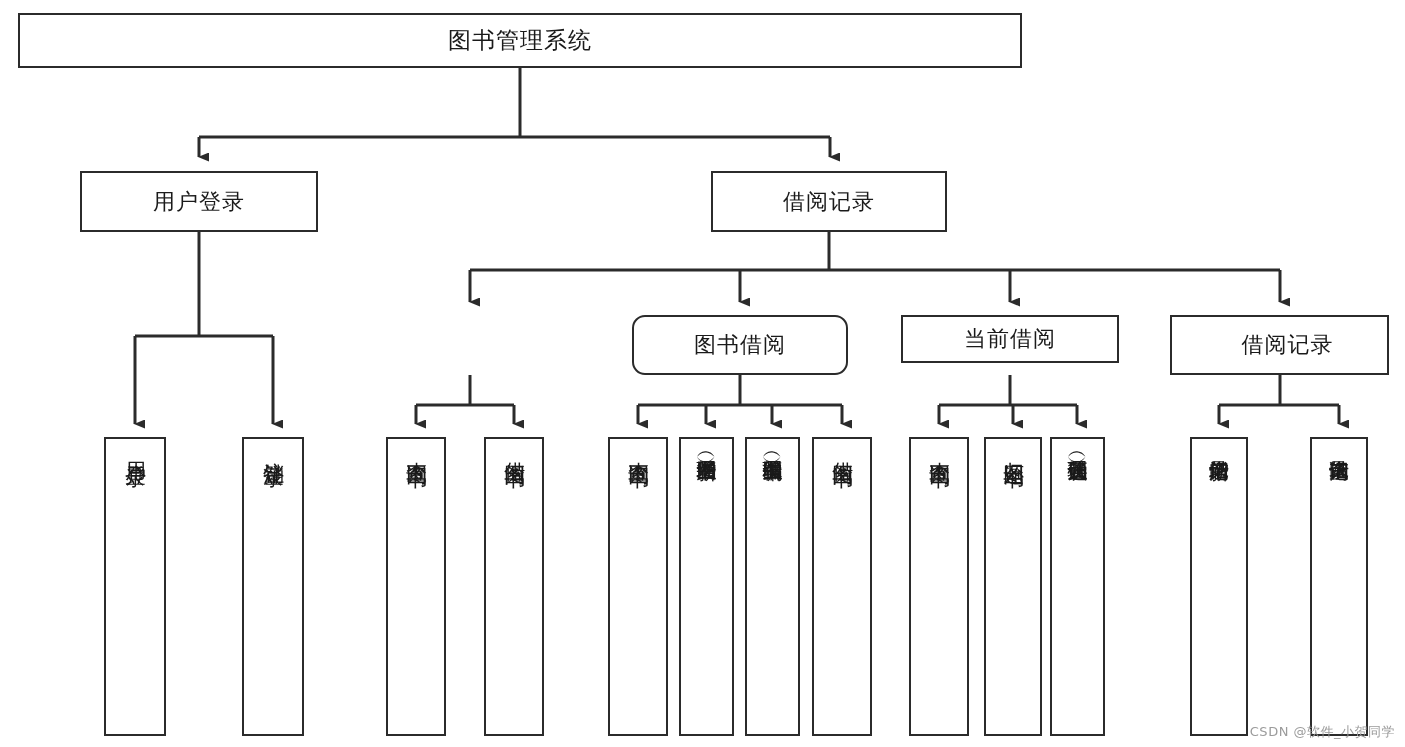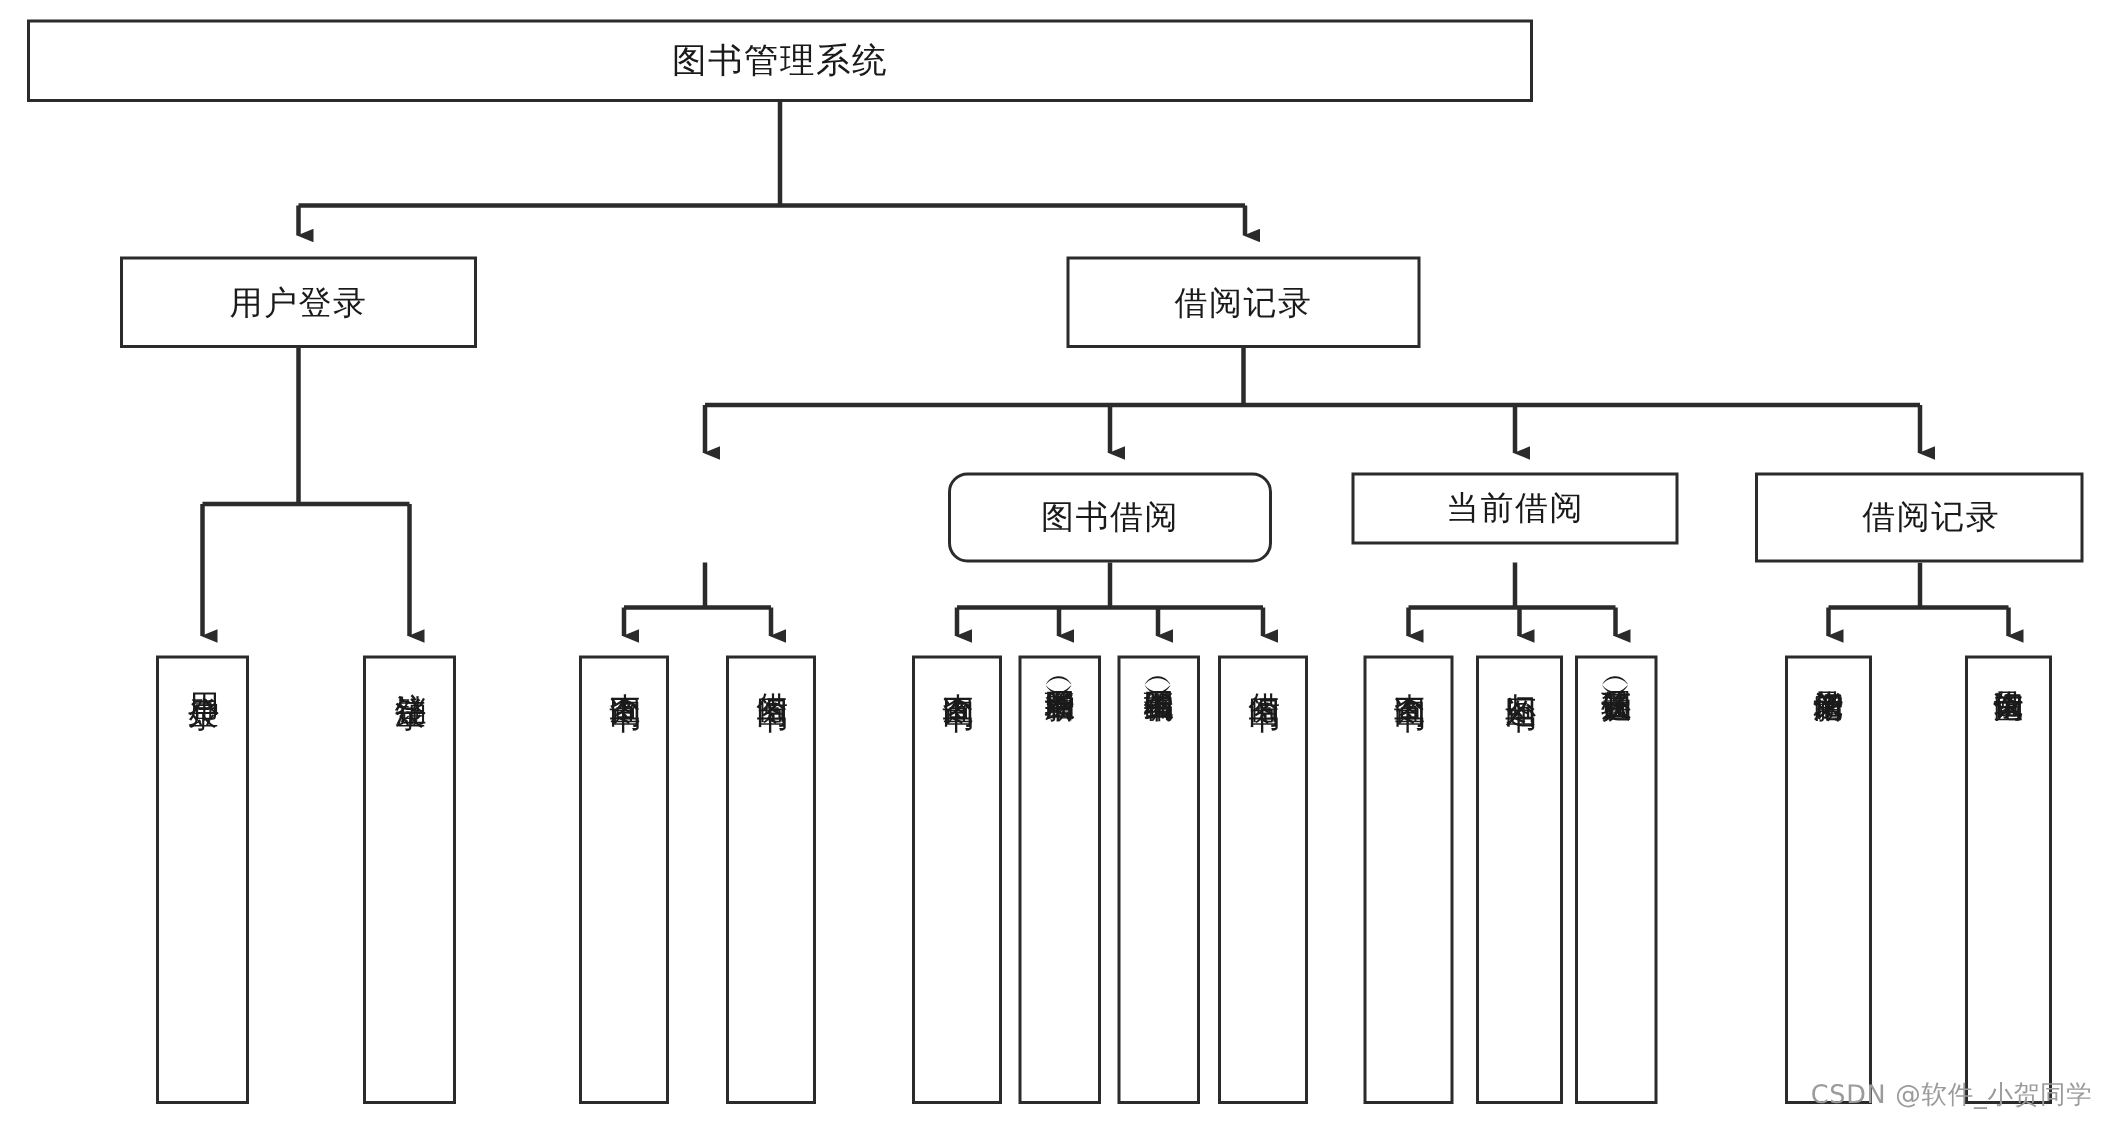--- a/index.html
+++ b/index.html
@@ -58,21 +58,21 @@
   }
   .vlabel.tight {
     font-size: 20px;
     letter-spacing: 0px;
     line-height: 1.05;
   }
   .watermark {
     position: absolute;
     right: 10px;
     bottom: 6px;
-    font-size: 17px;
+    font-size: 13px;
     color: #9b9b9b;
     letter-spacing: 0.5px;
     white-space: nowrap;
   }
 </style>
 </head>
 <body>
 
 <div id="canvas">
 

